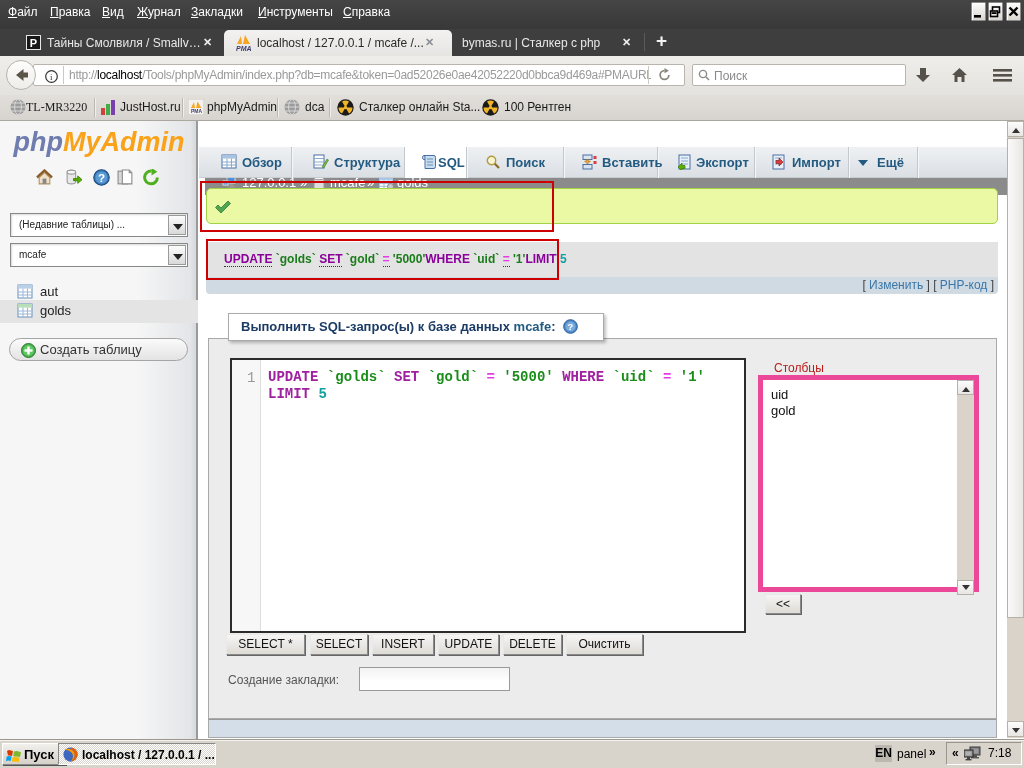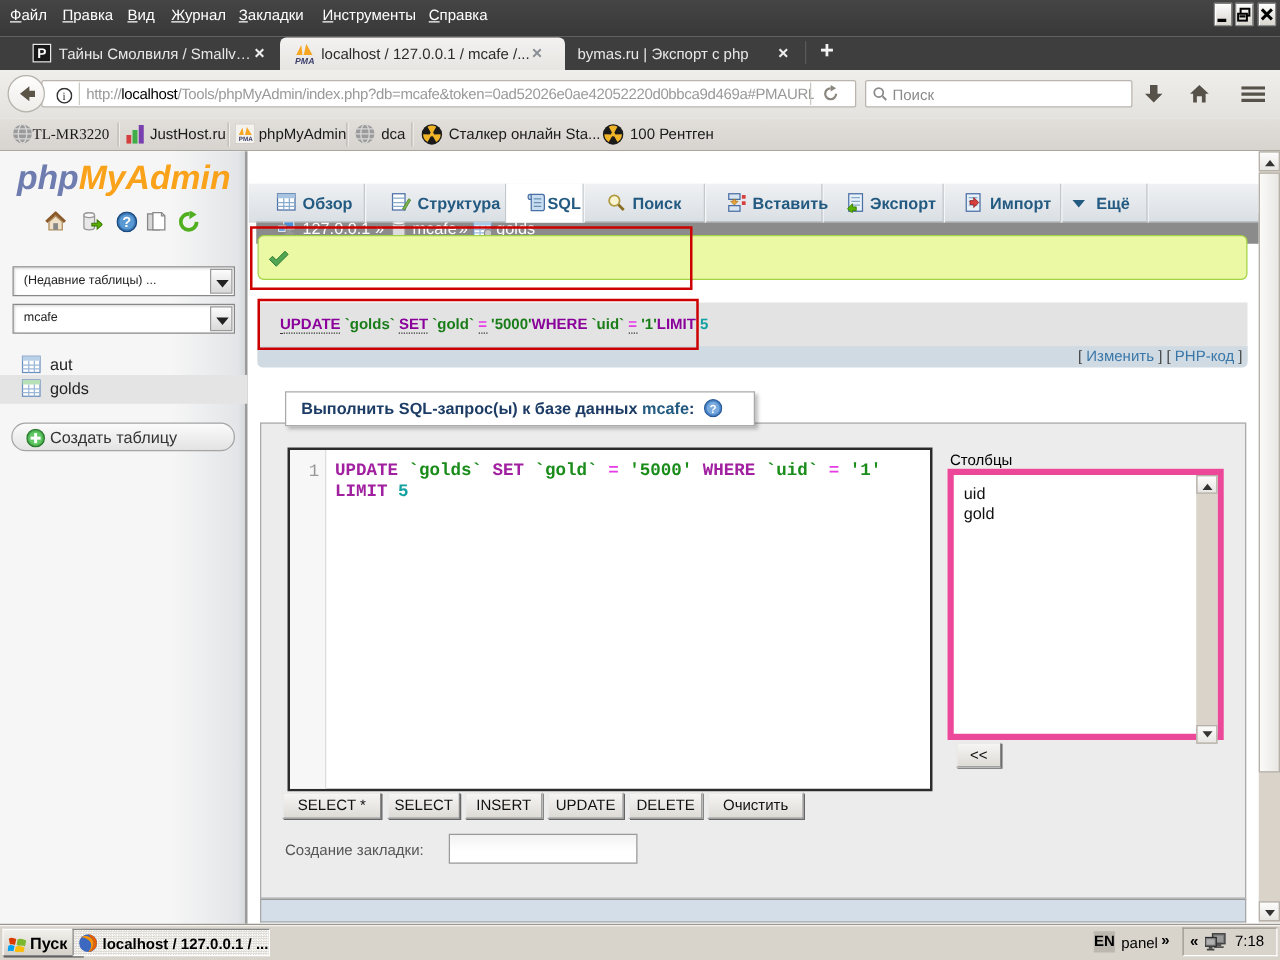--- a/index.html
+++ b/index.html
@@ -47,21 +47,21 @@
 .note { left:7px; top:67px; width:792px; height:36px; background:#ebf8a4; border:1px solid #a2d246; border-radius:5px; }
 #qbox { left:7px; top:121px; width:792px; height:47px; background:#e3e3e3; }
 #qtools { left:7px; top:156px; width:792px; height:17px; background:#cfdae3; border-radius:0 0 4px 4px; font-size:12px; }
 .redrect { border:2px solid #cc0001; background:transparent; z-index:30; }
 #legend { left:29px; top:192px; width:376px; height:28px; background:#fff; border:1px solid #aaa; box-shadow:2px 2px 3px rgba(0,0,0,.25); z-index:5; font-size:13px; font-weight:bold; color:#1c3c66; line-height:26px; padding-left:12px; }
 #fieldset { left:9px; top:217px; width:789px; height:381px; background:#ececec; border:1px solid #a9a9a9; }
 #editor { left:31px; top:237px; width:516px; height:275px; background:#fff; border:2px solid #2b2b2b; }
 #gutter { position:absolute; left:0; top:0; width:29px; height:271px; background:#f7f7f7; border-right:1px solid #ddd; }
 #cmcode { position:absolute; left:36px; top:9px; font-family:"Liberation Mono",monospace; font-size:14px; font-weight:bold; line-height:17px; white-space:pre; }
 .cbtn { position:absolute; top:0; height:21px; background:linear-gradient(#f6f5f4,#dedbd6); border:1px solid #898989; border-top-color:#e9e9e9; border-left-color:#e9e9e9; box-shadow:1px 1px 0 #666; font-size:12px; color:#111; text-align:center; line-height:19px; }
-#colslabel { left:561px; top:240px; font-size:12px; color:#000000; }
+#colslabel { left:575px; top:240px; font-size:12px; color:#b91c1c; }
 #colsbox { left:559px; top:254px; width:221px; height:217px; background:#fff; border:5px solid #ec4899; font-size:13px; color:#111; }
 #footerbar { left:9px; top:598px; width:789px; height:19px; background:#d3dee8; border:1px solid #a9a9a9; border-top:1px solid #999; }
 .kw { color:#8b009b; } .du { border-bottom:1px dotted #333; } .id { color:#1a7d1a; } .op { color:#e53ae5; } .st { color:#1a7d1a; } .nm { color:#12a0a0; }
 .ckw { color:#a020a0; } .cid { color:#1a8c1a; } .cop { color:#e53ae5; } .cst { color:#1a8c1a; } .cnm { color:#12a0a0; }
 
 #bscroll { left:1007px; top:121px; width:17px; height:617px; background:#d9d3c9; }
 .sbtn { position:absolute; left:0; width:17px; height:16px; background:linear-gradient(#fcfcfc,#e8e6e2); border:1px solid #b5b1a9; }
 .arrow-up { width:0; height:0; border:4px solid transparent; border-bottom:5px solid #333; position:absolute; left:4px; top:2px; }
 .arrow-dn { width:0; height:0; border:4px solid transparent; border-top:5px solid #333; position:absolute; left:4px; top:6px; }
 #sthumb { position:absolute; left:0; top:17px; width:17px; height:480px; background:linear-gradient(to right,#fafaf9,#e9e7e3); border:1px solid #b5b1a9; }
@@ -105,21 +105,21 @@
   <div class="tab" id="tab-active" style="left:224px;width:228px;">
     <svg class="abs" style="left:11px;top:4px" width="17" height="18" viewBox="0 0 17 18">
           <path d="M2 10 L6 2 L7 10 Z" fill="#f5a623"></path>
           <path d="M8 10 L10 1 L15 10 Z" fill="#f5a623"></path>
           <text x="1" y="17" font-size="7" font-weight="bold" font-style="italic" fill="#3b3e6b" font-family="Liberation Sans">PMA</text>
         </svg>
     <span class="title" style="left:33px;">localhost / 127.0.0.1 / mcafe /...</span>
     <span class="close" style="left:201px;">✕</span>
   </div>
   <div class="tab" style="left:452px;width:210px;">
-    <span class="title" style="left:10px;">bymas.ru | Экспорт с php</span>
+    <span class="title" style="left:10px;">bymas.ru | Сталкер с php</span>
     <span class="close" style="left:170px;">✕</span>
     <span style="position:absolute;left:192px;top:3px;width:1px;height:18px;background:#5a5a5a;"></span>
   </div>
   <span style="position:absolute;left:656px;top:1px;color:#f2f2f2;font-size:19px;font-weight:bold;">+</span>
 </div>
 
 <div class="abs" id="navbar"></div>
 <div class="abs" id="urlbar"></div>
 <div class="abs" id="backbtn"><svg width="28" height="28" viewBox="0 0 28 28">
         <path d="M16.5 8 L9 14 L16.5 20 L16.5 16.5 L21 16.5 L21 11.5 L16.5 11.5 Z" fill="#5b5548"></path>

